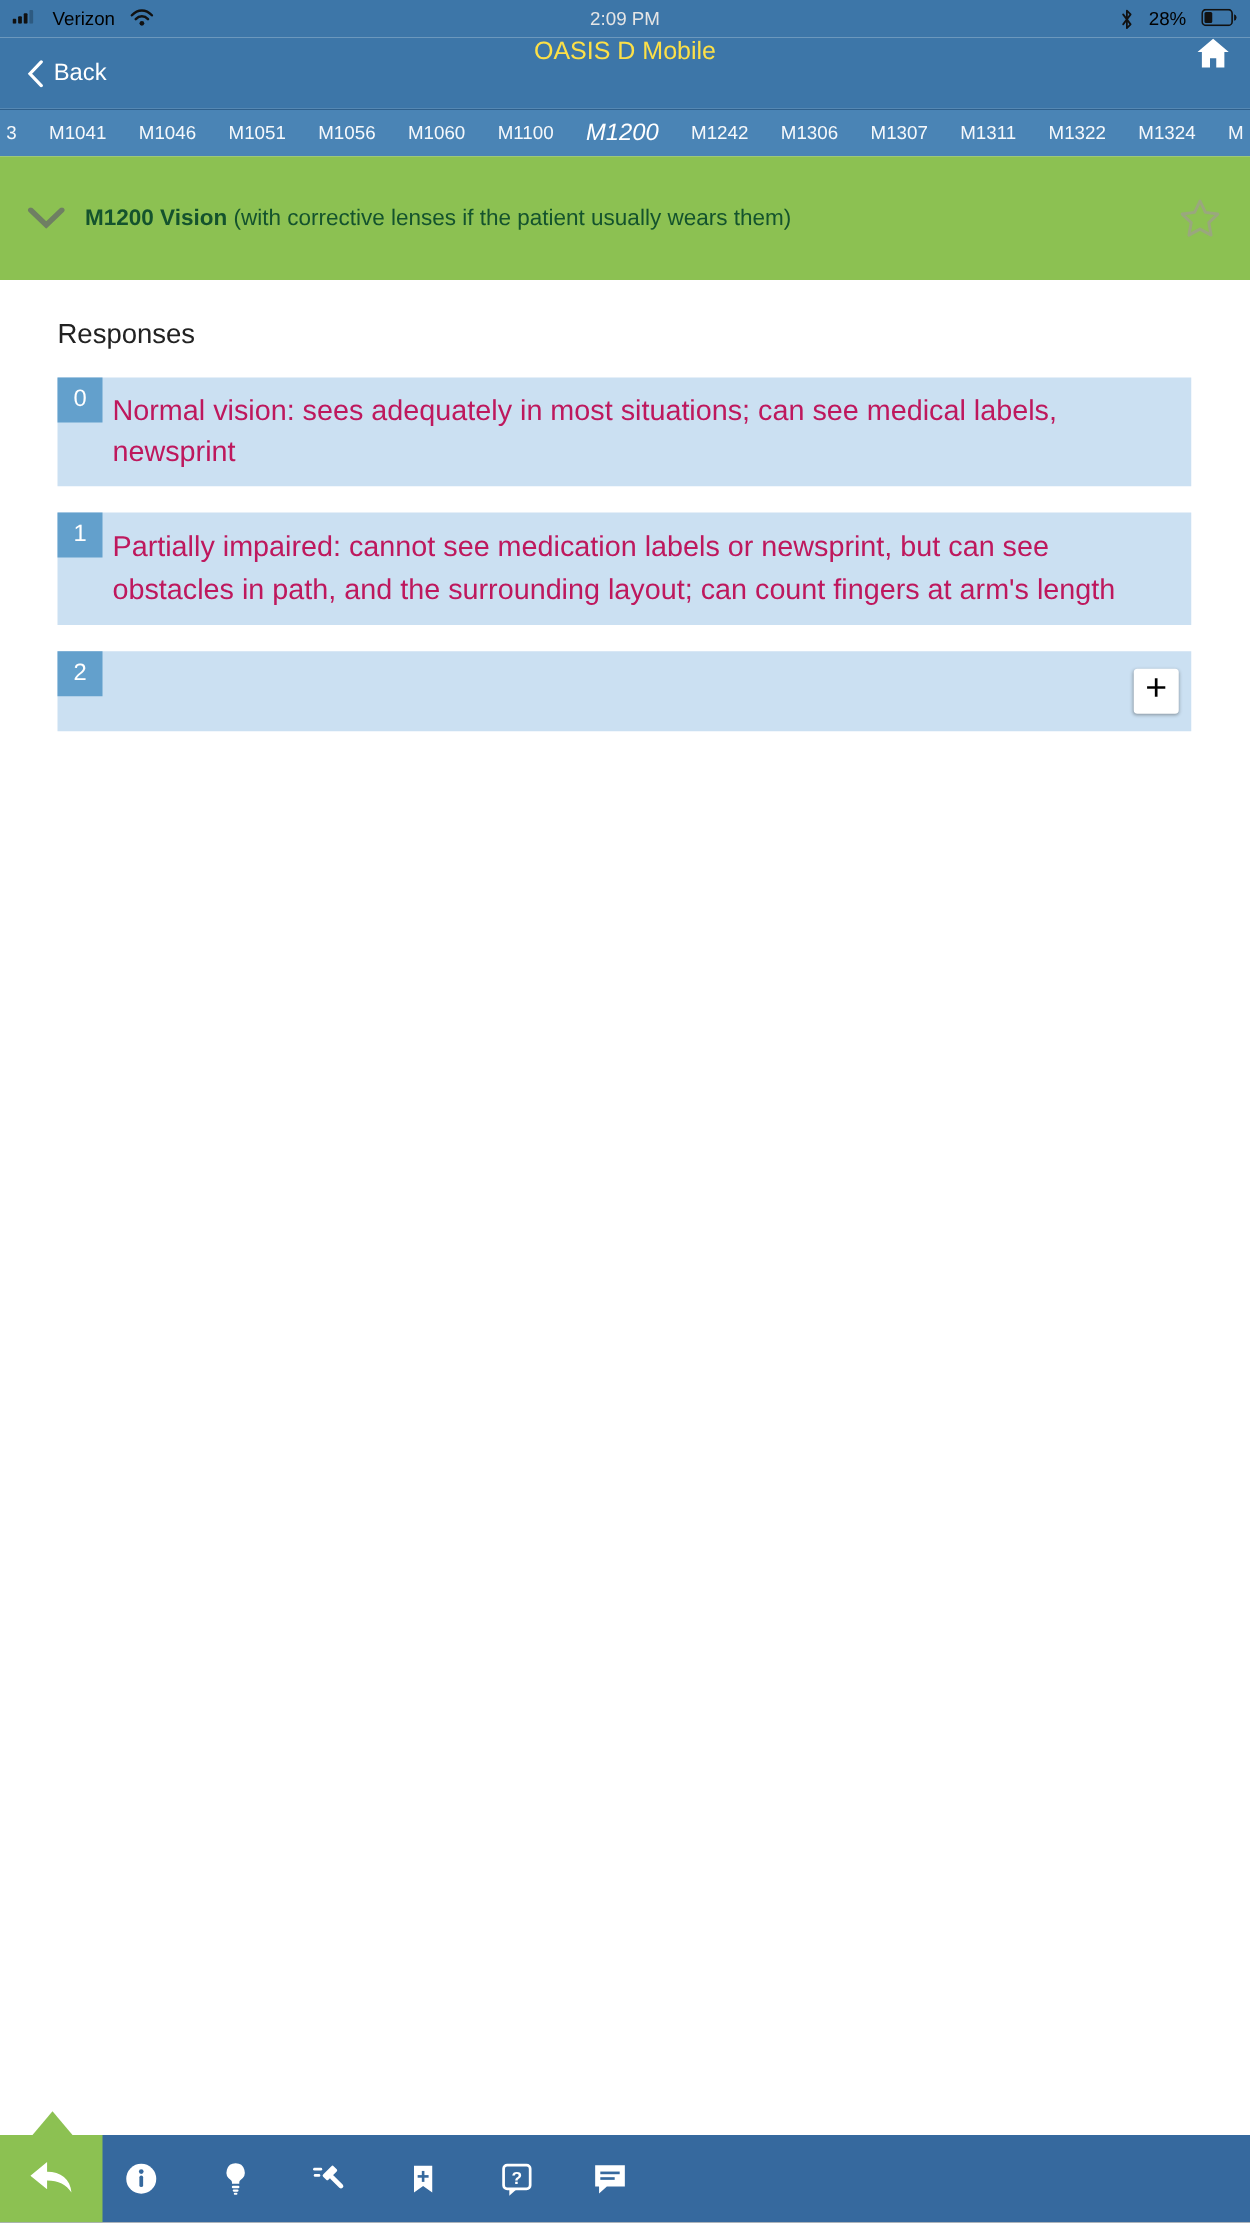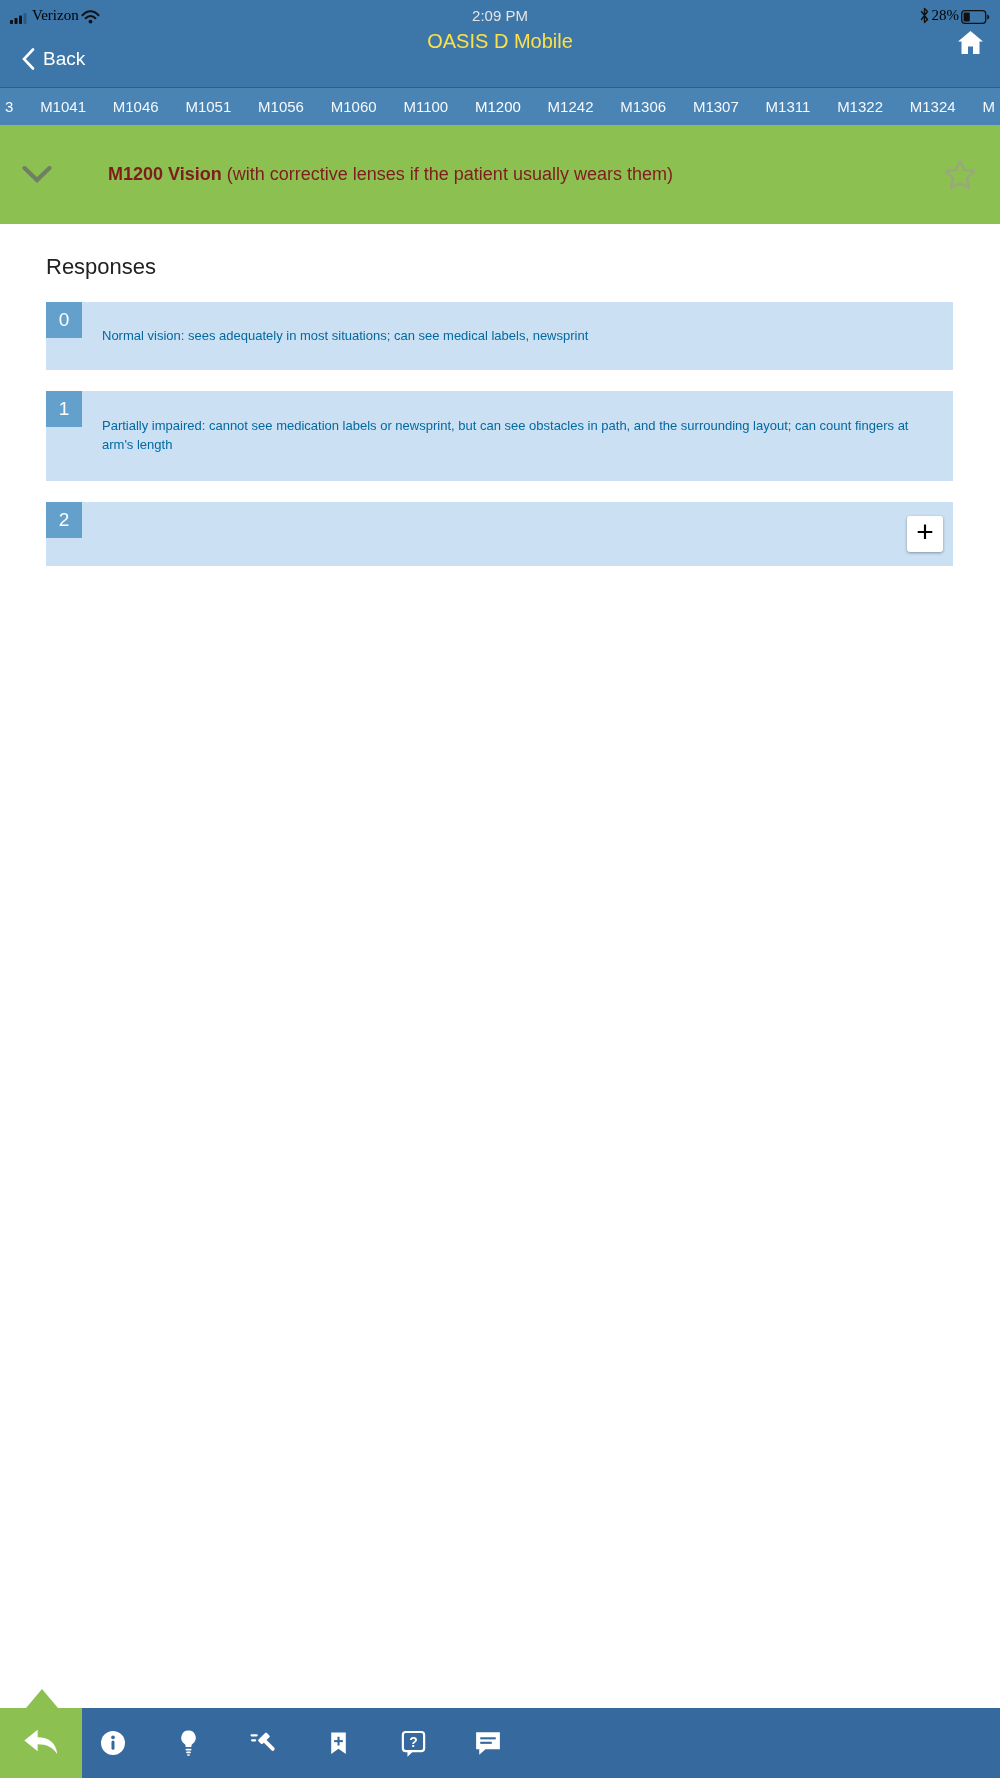--- a/index.html
+++ b/index.html
@@ -8,21 +8,21 @@
     position: relative; width: 1000px; height: 1778px;
     background: #ffffff; overflow: hidden; margin: 0 auto;
   }
 
   
   .status-bar {
     position: relative; height: 30px; background: #3D76A8;
     display: flex; align-items: center; justify-content: space-between;
     padding: 0 10px; color: #000; font-size: 15px;
   }
-  .sb-left, .sb-right { display: flex; align-items: flex-end; gap: 2px; z-index: 1; font-family: Liberation Serif, serif; }
+  .sb-left, .sb-right { display: flex; align-items: flex-start; gap: 12px; z-index: 1; }
   .sb-center {
     position: absolute; left: 50%; transform: translateX(-50%);
     font-size: 15px; color: #e5e5e5;
   }
 
   
   .nav-bar {
     position: relative; height: 57px; background: #3D76A8;
     display: flex; padding: 0 16px;
   }
@@ -30,49 +30,49 @@
   .nav-title { position: absolute; left: 0; right: 0; text-align: center; color: #fde047; font-size: 20px; }
   .home-button { margin-left: auto; z-index: 1; background: none; border: none; cursor: pointer; padding: 0; display: flex; }
 
   
   .tab-strip {
     height: 38px; background: #4A84B5; border-top: 1px solid #2F608C;
     display: flex; align-items: center; justify-content: space-between;
     padding: 0 5px; overflow: hidden;
   }
   .tab { color: #fff; font-size: 15px; white-space: nowrap; cursor: pointer; opacity: 0.95; }
-  .tab.selected { font-size: 15px; opacity: 1; }
+  .tab.selected { font-size: 19px; opacity: 1; font-style: italic; }
 
   
   .question-header {
     height: 99px; background: #8CC152;
     display: flex; align-items: center; padding: 0 22px; gap: 16px;
   }
   .qh-chevron { display: flex; cursor: pointer; background: none; border: none; padding: 0; }
-  .qh-text { flex: 1; font-size: 18px; color: #7f1d1d; line-height: 1.3; margin-left: 40px; }
+  .qh-text { flex: 1; font-size: 18px; color: #14532d; line-height: 1.3; }
   .qh-title { font-weight: bold; }
   .qh-sub { font-weight: normal; }
   .qh-star { display: flex; cursor: pointer; background: none; border: none; padding: 0; }
 
   
   .content { padding: 0 47px 0 46px; }
   .responses-heading { font-size: 22px; font-weight: normal; color: #222; margin: 30px 0 22px 0; }
   .response-row {
     position: relative; background: #CBE0F2; margin-bottom: 21px;
     display: flex; align-items: center; cursor: pointer;
   }
   .row-0 { min-height: 68px; }
   .row-1 { min-height: 90px; }
   .row-2 { min-height: 64px; }
   .badge {
     position: absolute; top: 0; left: 0; width: 36px; height: 36px;
     background: #63A0CC; color: #fff; font-size: 19px;
     display: flex; align-items: center; justify-content: center;
   }
-  .resp-text { padding: 10px 16px 10px 44px; font-size: 13px; color: #0369a1; line-height: 1.45; margin-left: 12px; }
+  .resp-text { padding: 10px 16px 10px 44px; font-size: 23px; color: #be185d; line-height: 1.45; }
   .row-2 .resp-text { padding-right: 66px; }
   .add-btn {
     position: absolute; right: 10px; top: 50%; transform: translateY(-50%);
     width: 36px; height: 36px; background: #fff; border: none; border-radius: 3px;
     box-shadow: 0 1px 3px rgba(0,0,0,0.35);
     font-size: 30px; font-weight: 300; color: #000; line-height: 1;
     display: flex; align-items: center; justify-content: center;
     cursor: pointer; font-family: inherit; padding: 0 0 4px 0;
   }
 

